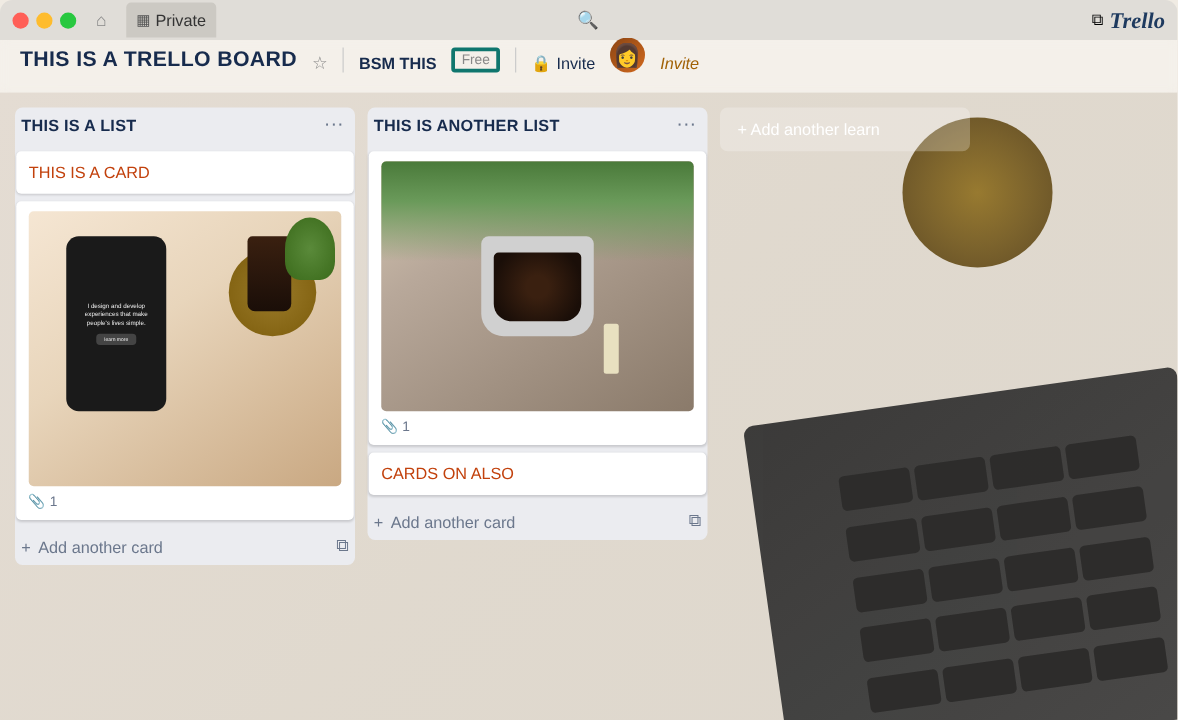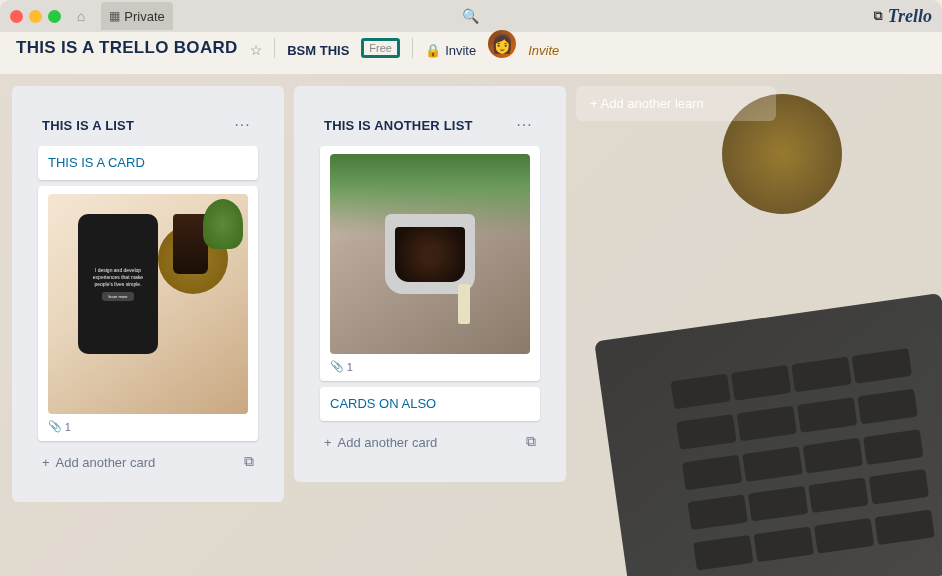--- a/index.html
+++ b/index.html
@@ -202,21 +202,21 @@
       display: flex;
       gap: 10px;
       align-items: flex-start;
     }
 
     
     .list {
       width: 272px;
       background: #ebecf0;
       border-radius: 6px;
-      padding: 26px;
+      padding: 1px;
     }
     .list-header {
       display: flex;
       align-items: center;
       justify-content: space-between;
       margin-bottom: 8px;
       padding: 2px 4px;
     }
     .list-title {
       font-size: 13px;
@@ -237,21 +237,21 @@
     .card {
       background: #fff;
       border-radius: 4px;
       padding: 8px 10px;
       margin-bottom: 6px;
       box-shadow: 0 1px 2px rgba(0,0,0,0.15);
       cursor: pointer;
     }
     .card-title {
       font-size: 13px;
-      color: #0369a1;
+      color: #c2410c;
       line-height: 1.4;
       font-weight: 500;
     }
     .card-footer {
       display: flex;
       align-items: center;
       gap: 6px;
       margin-top: 6px;
     }
     .attachment-badge {

